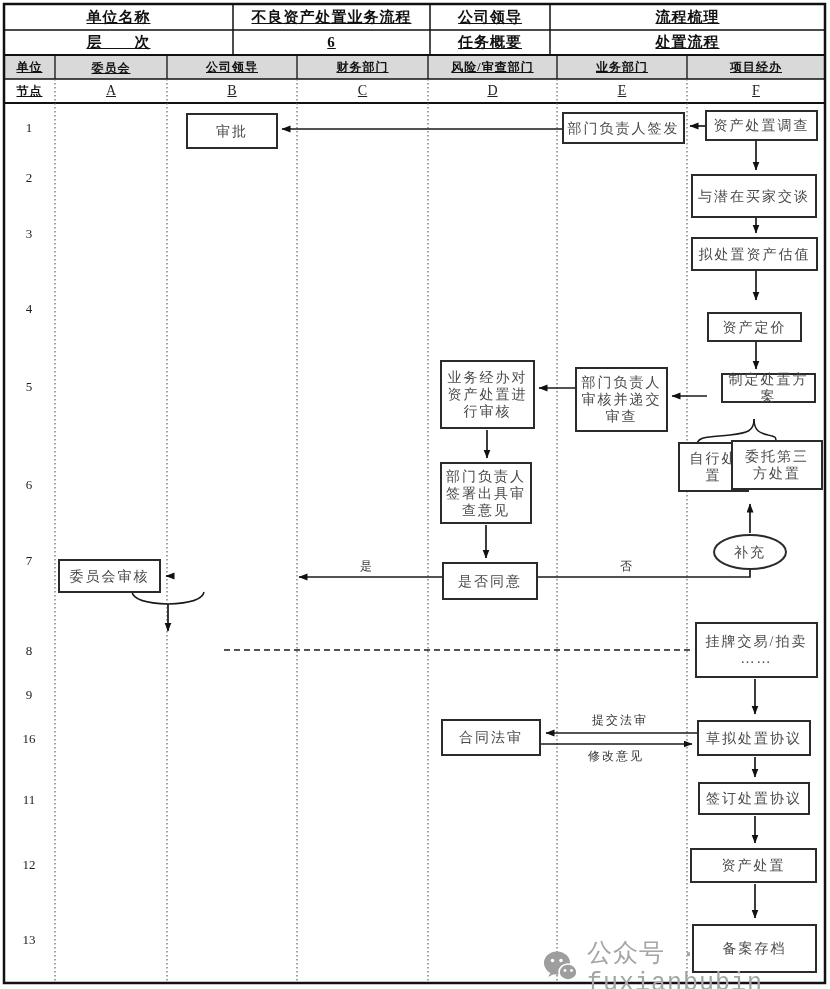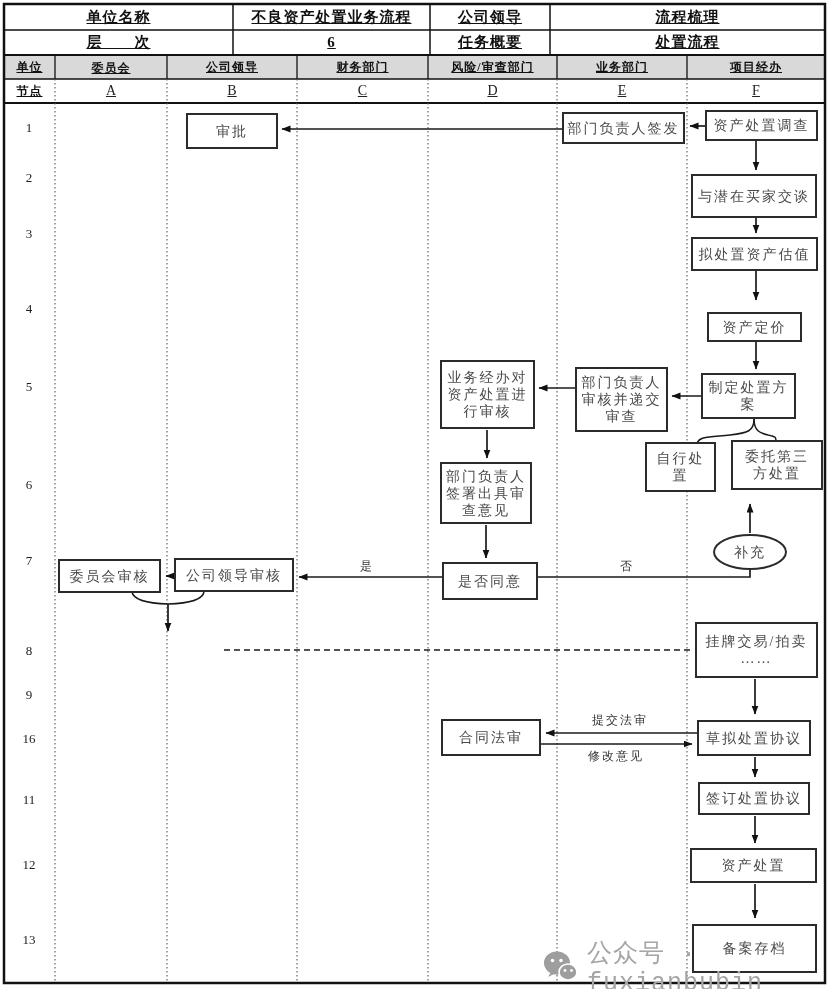--- a/index.html
+++ b/index.html
@@ -137,39 +137,38 @@
   <div class="rownum" style="top:792px">11</div>
   <div class="rownum" style="top:857px">12</div>
   <div class="rownum" style="top:932px">13</div>
 
   <div class="node" style="left:186px;top:113px;width:92px;height:36px">审批</div>
   <div class="node" style="left:562px;top:112px;width:123px;height:32px">部门负责人签发</div>
   <div class="node" style="left:705px;top:110px;width:113px;height:31px">资产处置调查</div>
   <div class="node" style="left:691px;top:174px;width:126px;height:44px">与潜在买家交谈</div>
   <div class="node" style="left:691px;top:237px;width:127px;height:34px">拟处置资产估值</div>
   <div class="node" style="left:707px;top:312px;width:95px;height:30px">资产定价</div>
-  <div class="node" style="left:701px;top:373px;width:95px;height:46px">制定处置方
+  <div class="node" style="left:721px;top:373px;width:95px;height:30px">制定处置方
 案</div>
   <div class="node" style="left:440px;top:360px;width:95px;height:69px">业务经办对
 资产处置进
 行审核</div>
   <div class="node" style="left:575px;top:367px;width:93px;height:65px">部门负责人
 审核并递交
 审查</div>
-  <div class="node" style="left:645px;top:442px;width:71px;height:50px">自行处
+  <div class="node" style="left:678px;top:442px;width:71px;height:50px">自行处
 置</div>
   <div class="node" style="left:731px;top:440px;width:92px;height:50px">委托第三
 方处置</div>
   <div class="node" style="left:440px;top:462px;width:92px;height:62px">部门负责人
 签署出具审
 查意见</div>
   <div class="node ellipse" style="left:713px;top:534px;width:74px;height:36px">补充</div>
   <div class="node" style="left:442px;top:562px;width:96px;height:38px">是否同意</div>
   <div class="node" style="left:58px;top:559px;width:103px;height:34px">委员会审核</div>
-  <div class="node" style="left:174px;top:558px;width:120px;height:34px">公司领导审核</div>
   <div class="node" style="left:695px;top:622px;width:123px;height:56px">挂牌交易/拍卖
 ……</div>
   <div class="node" style="left:441px;top:719px;width:100px;height:37px">合同法审</div>
   <div class="node" style="left:697px;top:720px;width:114px;height:36px">草拟处置协议</div>
   <div class="node" style="left:698px;top:782px;width:112px;height:33px">签订处置协议</div>
   <div class="node" style="left:690px;top:848px;width:127px;height:35px">资产处置</div>
   <div class="node" style="left:692px;top:924px;width:125px;height:49px">备案存档</div>
 
   <div class="edge-label" style="left:360px;top:558px">是</div>
   <div class="edge-label" style="left:620px;top:558px">否</div>

